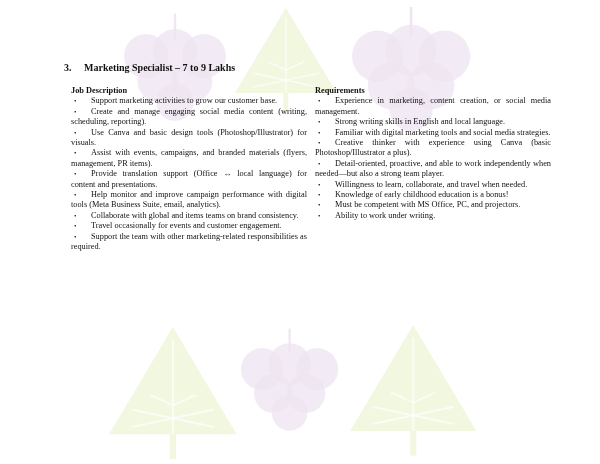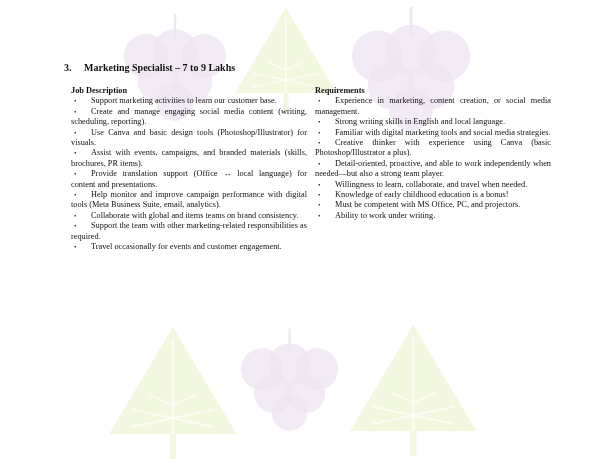--- a/index.html
+++ b/index.html
@@ -115,29 +115,29 @@
 <div class="content">
 
   <div class="doc-title">
     <span class="num">3.</span><span>Marketing Specialist – 7 to 9 Lakhs</span>
   </div>
 
   <div class="columns">
 
     <div class="col">
       <h4 class="col-heading">Job Description</h4>
-      <p class="bullet"><span class="dot">•</span><span>Support marketing activities to learn our customer base.</span></p>
+      <p class="bullet"><span class="dot">•</span><span>Support marketing activities to grow our customer base.</span></p>
       <p class="bullet"><span class="dot">•</span><span>Create and manage engaging social media content (writing, scheduling, reporting).</span></p>
       <p class="bullet"><span class="dot">•</span><span>Use Canva and basic design tools (Photoshop/Illustrator) for visuals.</span></p>
-      <p class="bullet"><span class="dot">•</span><span>Assist with events, campaigns, and branded materials (skills, brochures, PR items).</span></p>
+      <p class="bullet"><span class="dot">•</span><span>Assist with events, campaigns, and branded materials (flyers, management, PR items).</span></p>
       <p class="bullet"><span class="dot">•</span><span>Provide translation support (Office ↔ local language) for content and presentations.</span></p>
       <p class="bullet"><span class="dot">•</span><span>Help monitor and improve campaign performance with digital tools (Meta Business Suite, email, analytics).</span></p>
       <p class="bullet"><span class="dot">•</span><span>Collaborate with global and items teams on brand consistency.</span></p>
+      <p class="bullet"><span class="dot">•</span><span>Travel occasionally for events and customer engagement.</span></p>
       <p class="bullet"><span class="dot">•</span><span>Support the team with other marketing-related responsibilities as required.</span></p>
-      <p class="bullet"><span class="dot">•</span><span>Travel occasionally for events and customer engagement.</span></p>
     </div>
 
     <div class="col">
       <h4 class="col-heading">Requirements</h4>
       <p class="bullet"><span class="dot">•</span><span>Experience in marketing, content creation, or social media management.</span></p>
       <p class="bullet"><span class="dot">•</span><span>Strong writing skills in English and local language.</span></p>
       <p class="bullet"><span class="dot">•</span><span>Familiar with digital marketing tools and social media strategies.</span></p>
       <p class="bullet"><span class="dot">•</span><span>Creative thinker with experience using Canva (basic Photoshop/Illustrator a plus).</span></p>
       <p class="bullet"><span class="dot">•</span><span>Detail-oriented, proactive, and able to work independently when needed—but also a strong team player.</span></p>
       <p class="bullet"><span class="dot">•</span><span>Willingness to learn, collaborate, and travel when needed.</span></p>

